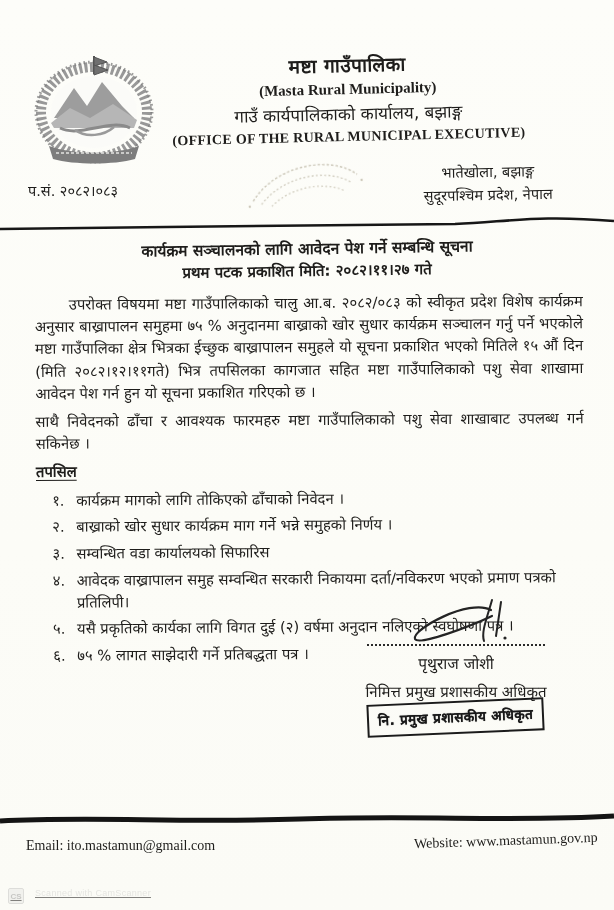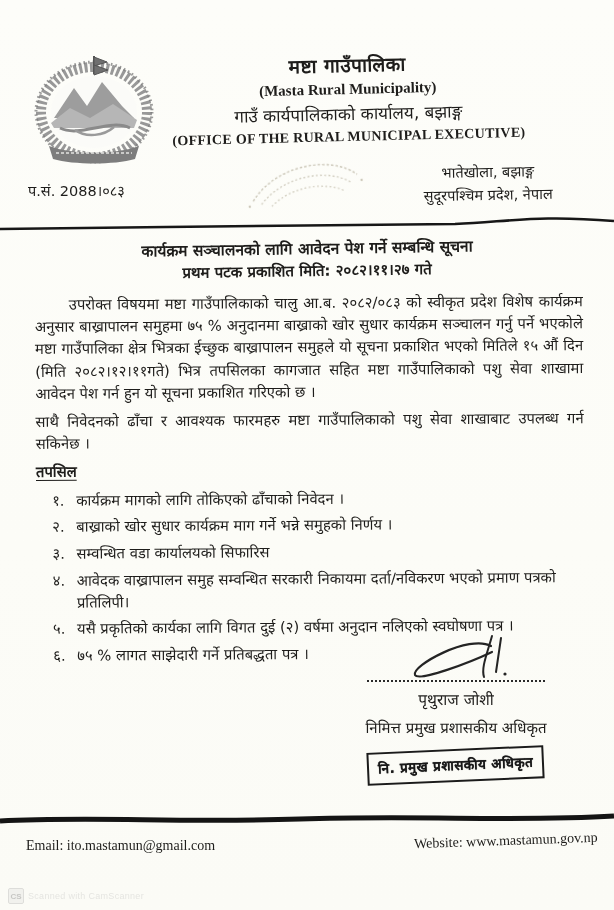--- a/index.html
+++ b/index.html
@@ -24,31 +24,31 @@
   .subtitle{position:absolute;left:0;top:260px;width:100%;text-align:center;font-size:15px;font-weight:700;transform:rotate(-.9deg);}
   .body-block{position:absolute;left:36px;top:292px;width:548px;transform:rotate(-.4deg);font-size:14.8px;line-height:1.5;}
   .para1{text-align:justify;text-indent:34px;margin:0 0 6px 0;}
   .para2{text-align:justify;margin:0 0 6px 0;}
   .tapasil{font-weight:600;text-decoration:underline;text-underline-offset:3px;margin:2px 0 6px 0;}
   .sched{padding-left:16px;}
   .li{display:flex;margin-bottom:4.5px;}
   .li .num{flex:0 0 24px;}
   .li .txt{flex:1;}
   
-  .sig-block{position:absolute;left:330px;top:632px;width:252px;text-align:center;}
+  .sig-block{position:absolute;left:330px;top:596px;width:252px;text-align:center;}
   .sig-mark{display:block;margin:0 auto -8px auto;width:122px;height:54px;}
   .dotted{width:178px;margin:0 auto 6px auto;border-bottom:2.5px dotted #2a2a2a;height:2px;}
   .sig-name{font-size:15.5px;margin-bottom:7px;}
-  .sig-desig{font-size:15px;margin-bottom:12px;}
+  .sig-desig{font-size:15px;margin-bottom:0;}
   .stamp-box{display:inline-block;border:2.2px solid #1b1b1b;padding:5px 9px 6px 9px;font-size:13.5px;font-weight:700;color:#181818;letter-spacing:.4px;transform:rotate(-2.5deg);text-shadow:0 0 .7px #444;}
   
   .ftr-line{position:absolute;left:0;top:810px;width:614px;height:20px;}
   .ftr-email{position:absolute;left:26px;top:838px;font-family:"Liberation Serif",serif;font-size:14px;text-align:center;}
   .ftr-web{position:absolute;right:16px;top:833px;font-family:"Liberation Serif",serif;font-size:14px;transform:rotate(-2deg);}
-  .watermark{position:absolute;left:8px;bottom:6px;display:flex;align-items:center;gap:4px;opacity:.55;}
+  .watermark{position:absolute;left:8px;bottom:6px;display:flex;gap:11px;opacity:.55;text-decoration:underline;}
   .cs-badge{width:14px;height:14px;border:1px solid #c6c6c4;background:#e9e9e7;color:#9d9d9b;font-size:8px;font-weight:bold;display:grid;place-items:center;border-radius:2px;font-family:"Liberation Sans",sans-serif;}
   .wm-text{font-size:9px;color:#d3d3d0;font-family:"Liberation Sans",sans-serif;letter-spacing:.3px;}
 </style>
 </head>
 <body>
 
 <div class="paper">
 
   <div class="emblem">
     <svg viewBox="0 0 128 112" width="128" height="112">
@@ -82,21 +82,21 @@
     <svg viewBox="0 0 132 62" width="132" height="62">
       <path d="M14,50 C40,16 96,12 120,34" fill="none" stroke="#a59d86" stroke-width="1.4" stroke-dasharray="2.5 2"></path>
       <path d="M22,54 C46,28 92,24 114,42" fill="none" stroke="#a59d86" stroke-width="1.2" stroke-dasharray="2 2.2"></path>
       <path d="M32,57 C52,40 86,37 106,49" fill="none" stroke="#aaa28b" stroke-width="1.2" stroke-dasharray="1.8 2.4"></path>
       <circle cx="10" cy="55" r="1.2" fill="#a59d86"></circle>
         <circle cx="124" cy="40" r="1.2" fill="#a59d86"></circle>
     </svg>
   </div>
 
   <div class="ref-block">
-    <div>प.सं. 2088।०८३</div>
+    <div>प.सं. २०८२।०८३</div>
   </div>
 
   <div class="addr-block">
     <div>भातेखोला, बझाङ्ग</div>
     <div>सुदूरपश्चिम प्रदेश, नेपाल</div>
   </div>
 
   <div class="hdr-line">
     <svg viewBox="0 0 614 24" width="614" height="24" preserveAspectRatio="none">
       <path d="M0,17 C150,14.5 330,14 455,12 C515,9 540,3 614,9" fill="none" stroke="#171717" stroke-width="2.6"></path>

